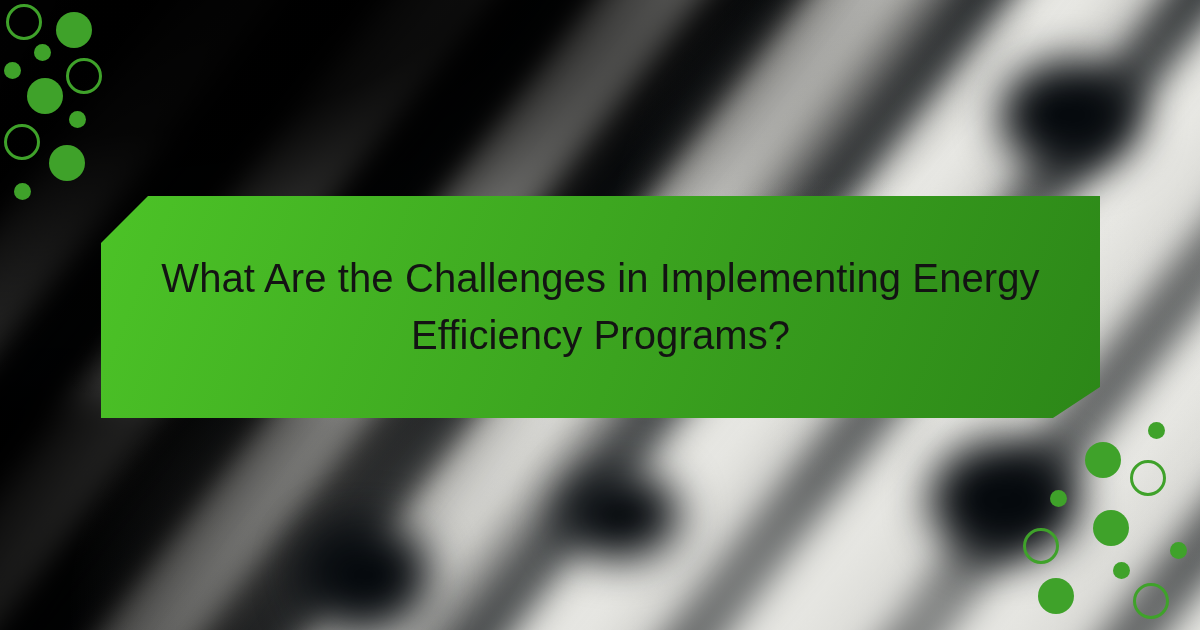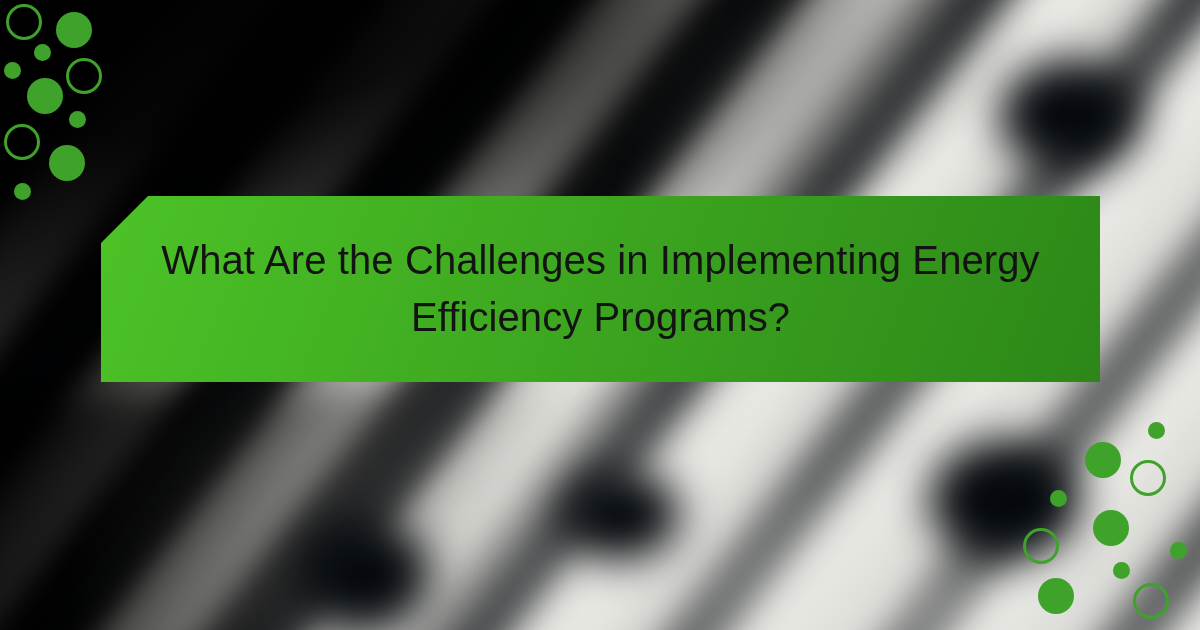--- a/index.html
+++ b/index.html
@@ -122,21 +122,21 @@
   }
   .dot.solid { background: var(--deco); }
   .dot.ring  { background: transparent; border: 3px solid var(--deco); box-sizing: border-box; }
 
   
   #banner {
     position: absolute;
     left: 101px;
     top: 196px;
     width: 999px;
-    height: 186px;
+    height: 222px;
     background: linear-gradient(112deg, #4CC327 0%, #44B922 20%, #3CAC1F 46%, #34991C 70%, #2C8718 100%);
     -webkit-clip-path: polygon(47px 0, 100% 0, 100% 191px, 952px 100%, 0 100%, 0 47px);
     clip-path: polygon(47px 0, 100% 0, 100% 191px, 952px 100%, 0 100%, 0 47px);
     display: flex;
     align-items: center;
     justify-content: center;
   }
   #banner-title {
     margin: 0;
     padding: 0 60px;

